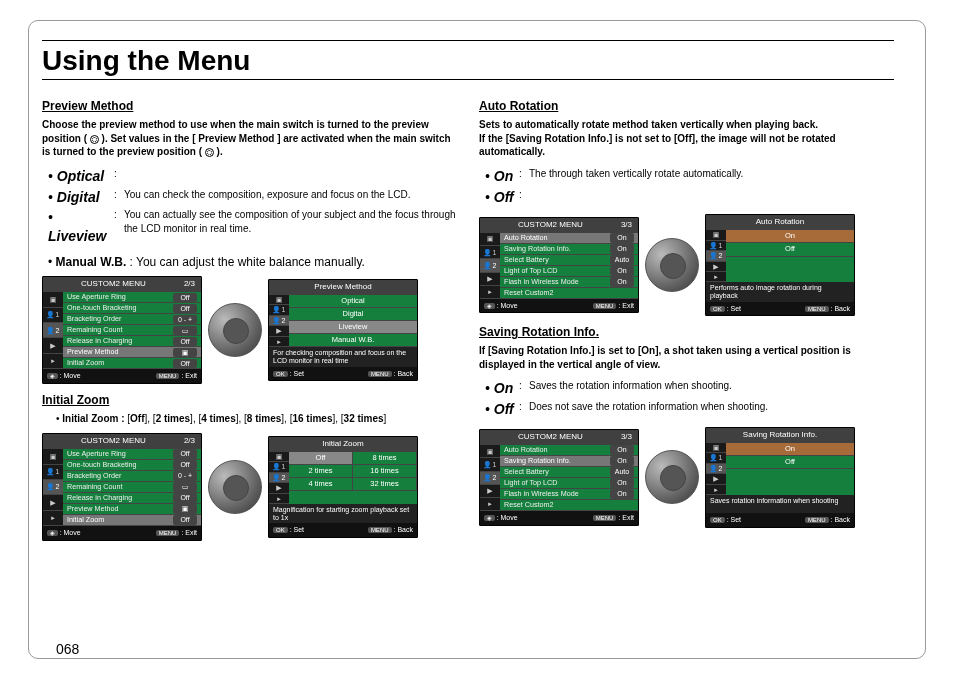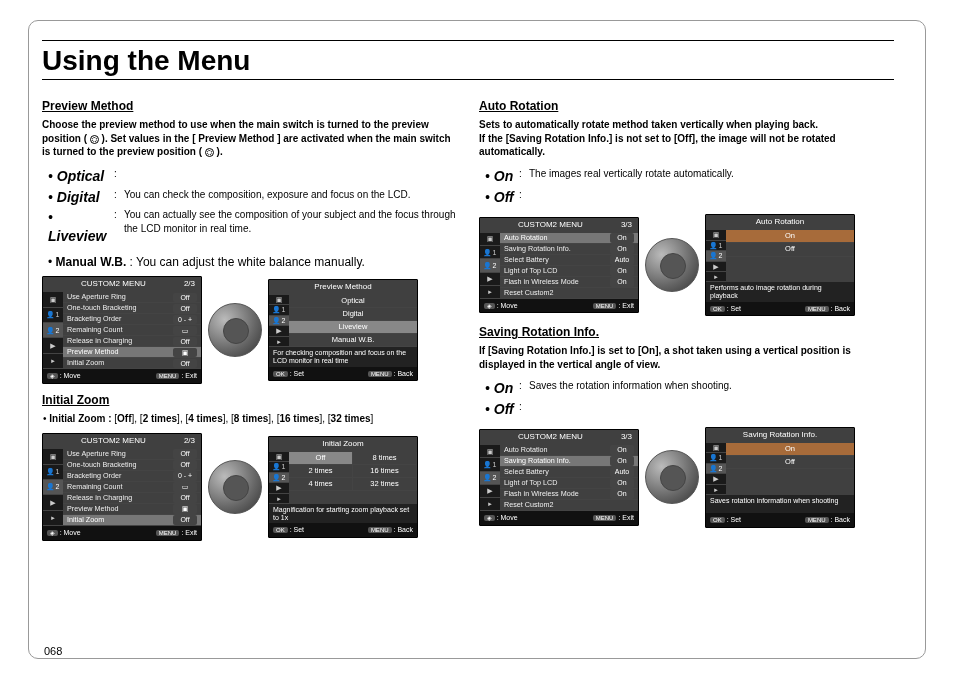--- a/index.html
+++ b/index.html
@@ -15,25 +15,25 @@
   .col { flex: 1; font-size: 10px; line-height: 1.35; }
   h2 { font-size: 12px; font-weight: bold; text-decoration: underline; margin-top: 4px; margin-bottom: 4px; }
   .intro { font-size: 10px; margin-bottom: 8px; font-weight: bold; }
   .bullets { margin: 4px 0 8px 6px; }
   .bullets .row { display: flex; margin-bottom: 2px; }
   .bullets .lbl { font-size: 14px; width: 66px; font-style: italic; }
   .bullets .lbl b { font-weight: bold; }
   .bullets .sep { width: 10px; }
   .bullets .desc { flex: 1; font-size: 10px; }
   .smallnote { font-size: 12px; margin: 2px 0 6px 6px; }
-  .opt-line { font-size: 10px; margin: 4px 0 8px 1px; }
+  .opt-line { font-size: 10px; margin: 4px 0 8px 14px; }
 
   .screens { display: flex; align-items: center; gap: 6px; margin: 6px 0 8px 0; }
   .lcd {
-    width: 160px; background: #404040; border: 1px solid #000; border-radius: 1px;
+    width: 160px; background: #15803d; border: 1px solid #000; border-radius: 1px;
     color: #fff; font-size: 8px;
   }
   .lcd.small { width: 150px; }
   .lcd-title { text-align: center; background: #404040; padding: 2px 0; font-size: 8px; }
   .lcd-title .pg { float: right; padding-right: 6px; }
   .lcd-body { display: flex; }
   .tab-col { width: 20px; background: #1a1a1a; display: flex; flex-direction: column; }
   .tab { flex: 1; border-bottom: 1px solid #444; display: flex; align-items: center; justify-content: center; font-size: 7px; color: #ccc; }
   .tab.sel { background: #555; color: #fff; }
   .rows { flex: 1; }
@@ -58,21 +58,21 @@
   .dial {
     width: 54px; height: 54px; border-radius: 50%; background: radial-gradient(circle at 30% 30%, #bbb, #666 60%, #333);
     border: 1px solid #555; position: relative; flex: 0 0 auto;
   }
   .dial::after { content:""; position:absolute; top:50%; left:50%; width:24px; height:24px; margin:-12px 0 0 -12px; border-radius:50%; background:#555; border:1px solid #444; }
   .dial .ok { position:absolute; top:50%; left:50%; transform:translate(-50%,-50%); font-size:7px; font-weight:bold; color:#ddd; }
 
   .circ { display:inline-block; width:9px; height:9px; border:1.4px solid #000; border-radius:50%; vertical-align:middle; position:relative; }
   .circ::after { content:""; position:absolute; top:1px; left:1px; right:1px; bottom:1px; border:1px dotted #000; border-radius:50%; }
 
-  .pagenum { position:absolute; bottom: 22px; left: 44px; font-size: 11px; }
+  .pagenum { position:absolute; bottom: 22px; left: 56px; font-size: 14px; }
   .frame { position:absolute; inset: 20px 28px 20px 28px; border:1px solid #999; border-radius:10px; pointer-events:none; }
 </style>
 </head>
 <body>
 <div class="page">
   <div class="frame"></div>
   <div class="rule-top"></div>
   <h1>Using the Menu</h1>
   <div class="rule-under"></div>
 
@@ -272,21 +272,21 @@
 
       <h2>Auto Rotation</h2>
       <p class="intro">
         <span>Sets to automatically rotate method taken vertically when playing back.</span><br>
         <span>If the [</span><b>Saving Rotation Info.</b><span>] is not set to [</span><b>Off</b><span>], the image will not be rotated automatically.</span>
       </p>
       <div class="bullets">
         <div class="row">
             <div class="lbl" style="width:34px">• <b>On</b></div>
             <div class="sep">:</div>
-            <div class="desc">The images real vertically rotate automatically.</div>
+            <div class="desc">The through taken vertically rotate automatically.</div>
           </div>
         <div class="row">
             <div class="lbl" style="width:34px">• <b>Off</b></div>
             <div class="sep">:</div>
           </div>
       </div>
 
       <div class="screens">
         <div class="lcd">
           <div class="lcd-title"><span>CUSTOM2 MENU</span><span class="pg">3/3</span></div>
@@ -362,20 +362,21 @@
       </p>
       <div class="bullets">
         <div class="row">
             <div class="lbl" style="width:34px">• <b>On</b></div>
             <div class="sep">:</div>
             <div class="desc">Saves the rotation information when shooting.</div>
           </div>
         <div class="row">
             <div class="lbl" style="width:34px">• <b>Off</b></div>
             <div class="sep">:</div>
+            <div class="desc">Does not save the rotation information when shooting.</div>
           </div>
       </div>
 
       <div class="screens">
         <div class="lcd">
           <div class="lcd-title"><span>CUSTOM2 MENU</span><span class="pg">3/3</span></div>
           <div class="lcd-body">
             <div class="tab-col">
                 <div class="tab">▣</div>
                 <div class="tab">👤1</div>

